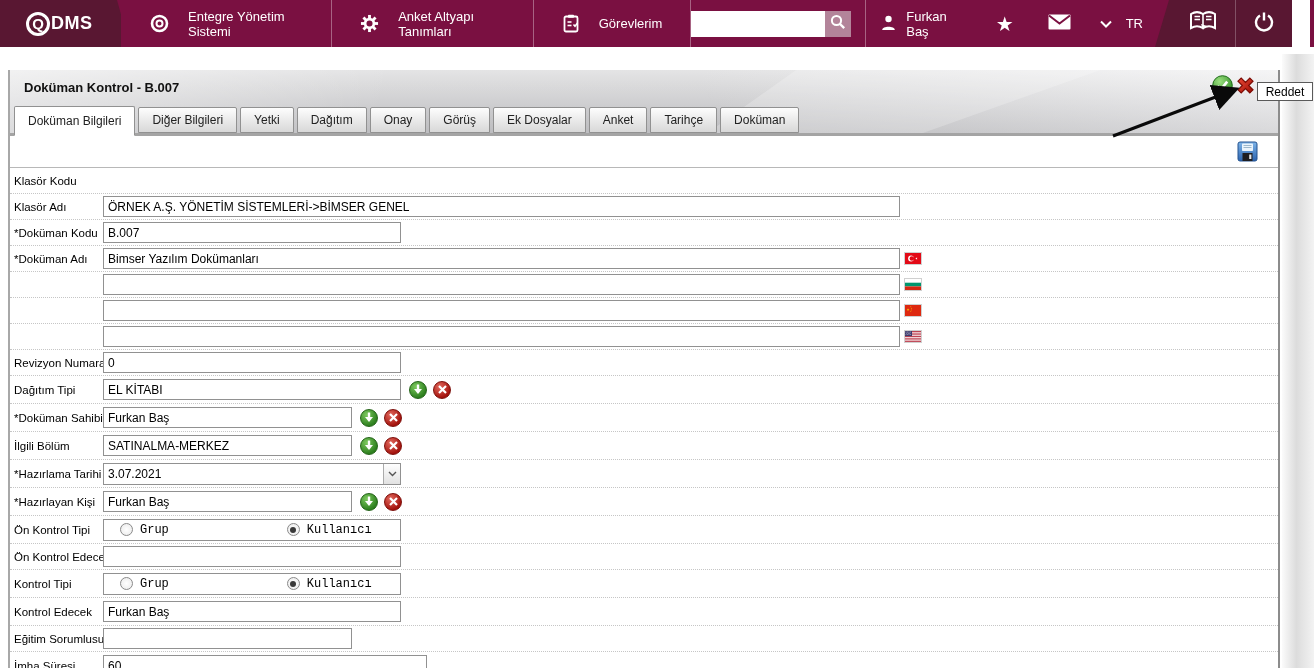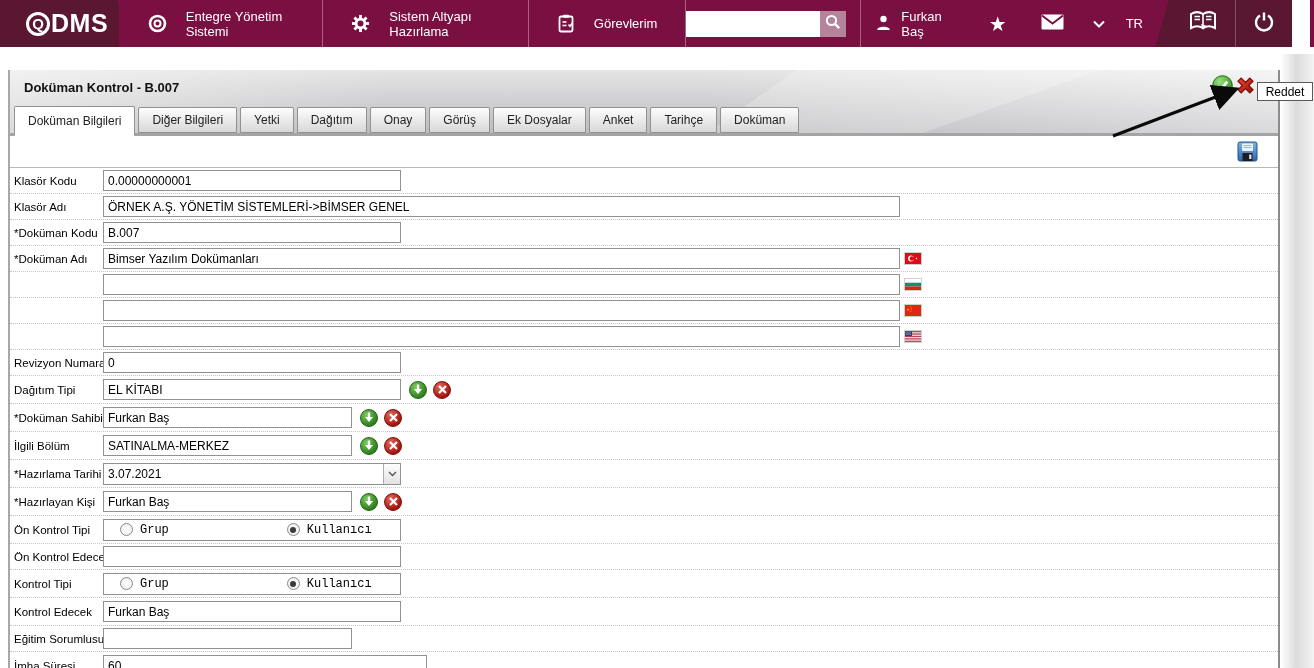--- a/index.html
+++ b/index.html
@@ -6,34 +6,34 @@
   html,body { width:1314px; height:668px; overflow:hidden; background:#fff;
     font-family:"Liberation Sans", sans-serif; }
   .page { position:relative; width:1314px; height:668px; }
 
   
   .topbar { position:absolute; left:0; top:0; width:1292px; height:47px; background:#7a1041; display:flex; align-items:stretch; }
   .tb-sliver { position:absolute; right:0; top:0; width:4px; height:47px; background:#7a1041; }
   .logo-block { position:relative; width:130px; background:#591732; clip-path:polygon(0 0,117px 0,130px 47px,0 47px); display:flex; align-items:center; padding-left:26px; }
   .logo { display:flex; align-items:center; color:#fff; font-weight:bold; }
   .logo-q { width:24px; height:24px; border:3px solid #fff; border-radius:50%; display:inline-flex; align-items:center; justify-content:center; font-size:15px; font-weight:800; margin-right:1px; }
-  .logo-text { font-size:25px; letter-spacing:.5px; }
+  .logo-text { font-size:18px; letter-spacing:.5px; }
   .menu { display:flex; align-items:stretch; }
   .menu-item { display:flex; align-items:center; gap:19px; padding:0 28px; color:#fff; font-size:13px; border-right:1px solid rgba(255,255,255,.35); cursor:pointer; }
   .menu-item:first-child { border-left:1px solid rgba(255,255,255,.0); }
   .mi-icon { display:inline-flex; }
   .spacer { flex:1; }
   .searchwrap { display:flex; align-items:center; margin-right:14px; }
   .search-box { display:flex; height:26px; }
   .search-input { width:134px; height:26px; border:none; outline:none; padding:0 6px; font-size:12px; background:#fff; }
   .search-btn { width:26px; height:26px; background:#b3849a; border:none; display:flex; align-items:center; justify-content:center; cursor:pointer; }
   .tb-sep { width:1px; background:rgba(255,255,255,.35); margin:0; }
   .userwrap { display:flex; align-items:center; gap:9px; padding:0 14px; color:#fff; font-size:13px; }
   .tb-iconbtn { display:flex; align-items:center; justify-content:center; padding:0 17px; cursor:pointer; }
-  .langwrap { display:flex; align-items:center; gap:21px; color:#fff; font-size:13px; padding:0 12px; cursor:pointer; }
+  .langwrap { display:flex; align-items:center; gap:14px; color:#fff; font-size:13px; padding:0 12px; cursor:pointer; }
   .dark-block { background:#591732; clip-path:polygon(14px 0,100% 0,100% 100%,0 100%); display:flex; align-items:stretch; padding-left:16px; }
   .dark-block .tb-iconbtn { border-right:1px solid rgba(255,255,255,.25); }
   .dark-block .tb-iconbtn:last-child { border-right:none; }
   .star-glyph { font-family:"DejaVu Sans", sans-serif; font-size:20px; color:#fff; line-height:1; }
 
   
   .frame { position:absolute; left:8px; top:54px; width:1272px; height:614px; border-left:2px solid #a8a8a8; border-right:2px solid #8c8c8c; background:#fff;margin-top:16px; }
   .band { position:relative; height:66px; background:linear-gradient(180deg,#f0f0f1,#c6c6c9); border-bottom:3px solid #a4a4a4; }
   .band::before { content:""; position:absolute; inset:0; pointer-events:none;
     background:linear-gradient(112deg, rgba(255,255,255,.5) 0%, rgba(255,255,255,0) 30%),
@@ -109,21 +109,21 @@
               <line x1="-9" y1="0" x2="-4" y2="0"></line>
                 <line x1="9" y1="0" x2="4" y2="0"></line>
               <line x1="-6.4" y1="-6.4" x2="-3" y2="-3"></line>
                 <line x1="6.4" y1="6.4" x2="3" y2="3"></line>
               <line x1="-6.4" y1="6.4" x2="-3" y2="3"></line>
                 <line x1="6.4" y1="-6.4" x2="3" y2="-3"></line>
             </g>
             <circle r="4.6" fill="none" stroke="#fff" stroke-width="2.8"></circle>
           </svg>
         </span>
-        <span>Sistem Altyapı Hazırlama</span>
+        <span>Anket Altyapı Tanımları</span>
       </div>
       <div class="menu-item">
         <span class="mi-icon">
           <svg width="18" height="19" viewBox="0 0 18 19">
               <rect x="2.5" y="2.5" width="13" height="15" rx="1.5" fill="none" stroke="#fff" stroke-width="1.8"></rect>
               <rect x="6" y="0.8" width="6" height="3" rx="0.8" fill="#fff"></rect>
               <line x1="5.5" y1="8" x2="9.5" y2="8" stroke="#fff" stroke-width="1.6"></line>
               <line x1="5.5" y1="11.5" x2="9.5" y2="11.5" stroke="#fff" stroke-width="1.6"></line>
               <path d="M11.5,10.5 l1.5,1.8 2.5,-3.2" fill="none" stroke="#fff" stroke-width="1.6"></path>
             </svg>
@@ -264,21 +264,20 @@
               <rect x="12.2" y="13.5" width="2.2" height="4.5" fill="#e8e8e8"></rect>
             </svg>
         </span>
       </div>
     </div>
 
     <div class="form">
 
       <div class="row h26">
         <div class="flabel">Klasör Kodu</div>
-        <input class="inp w298" value="0.00000000001" style="">
       </div>
 
       <div class="row h26">
         <div class="flabel">Klasör Adı</div>
         <input class="inp w797" value="ÖRNEK A.Ş. YÖNETİM SİSTEMLERİ-&gt;BİMSER GENEL" style="">
       </div>
 
       <div class="row h26">
         <div class="flabel">*Doküman Kodu</div>
         <input class="inp w298" value="B.007" style="">

